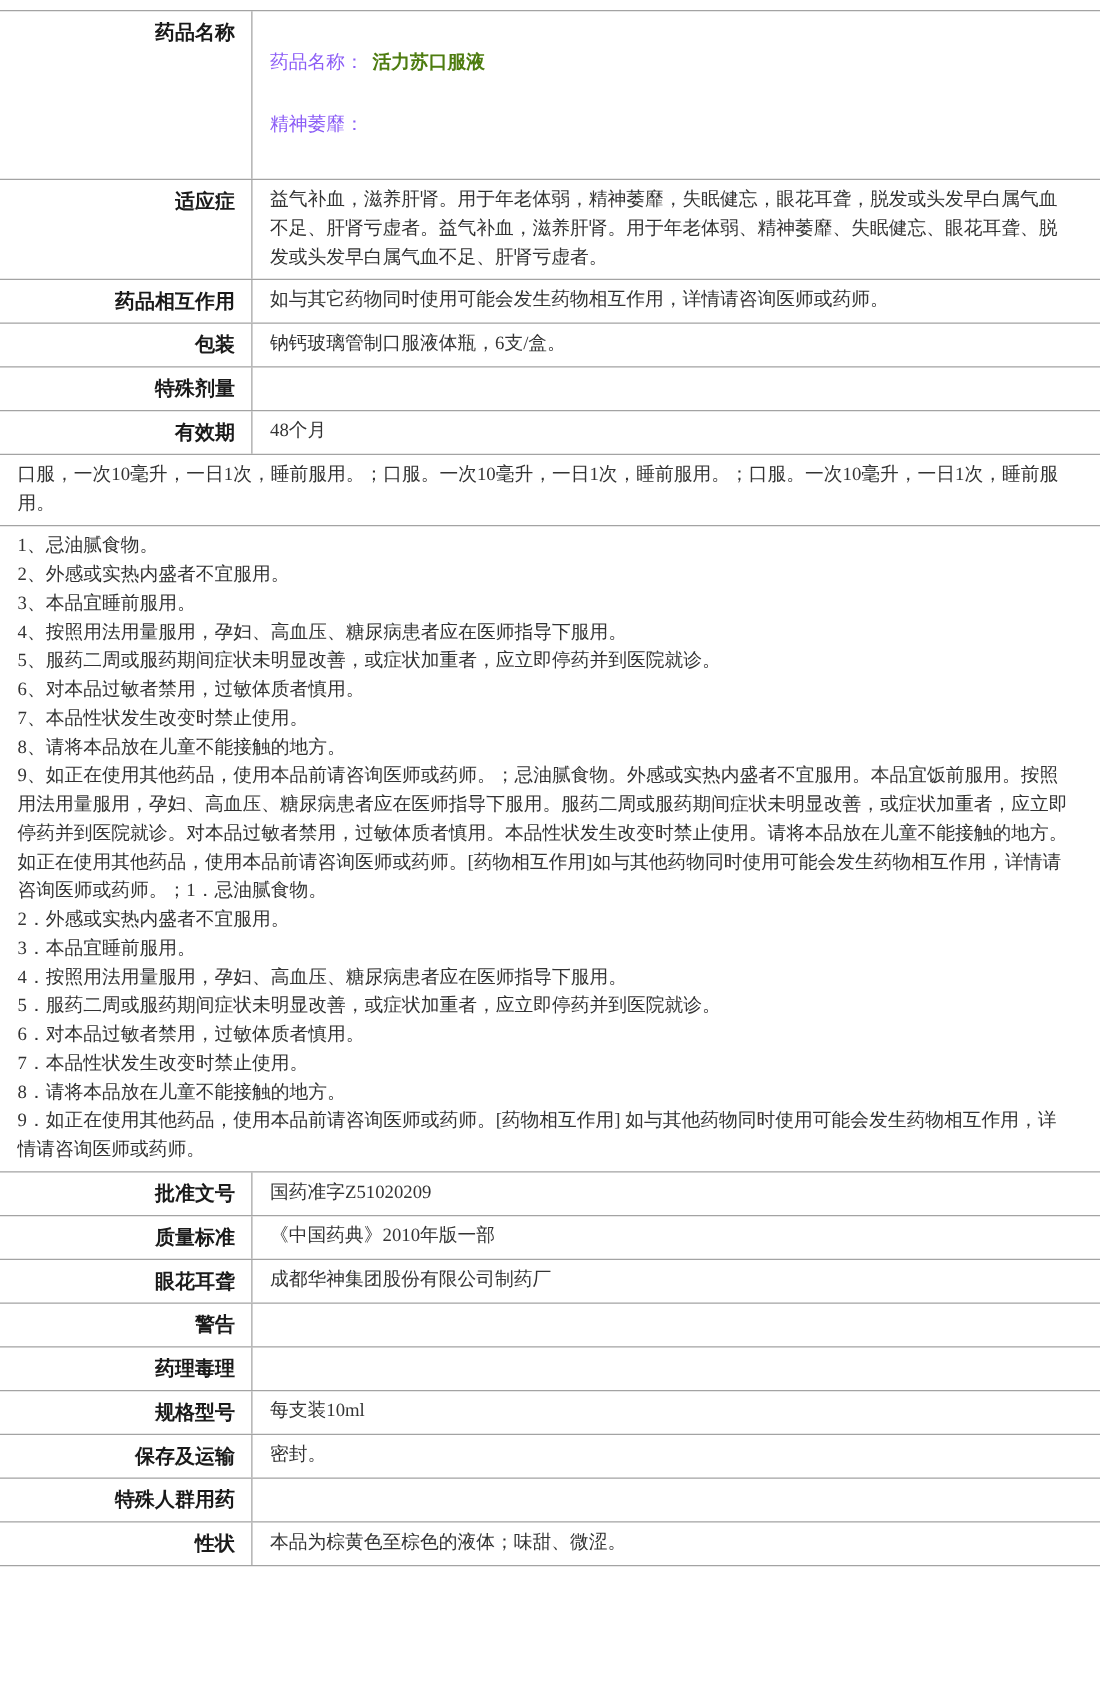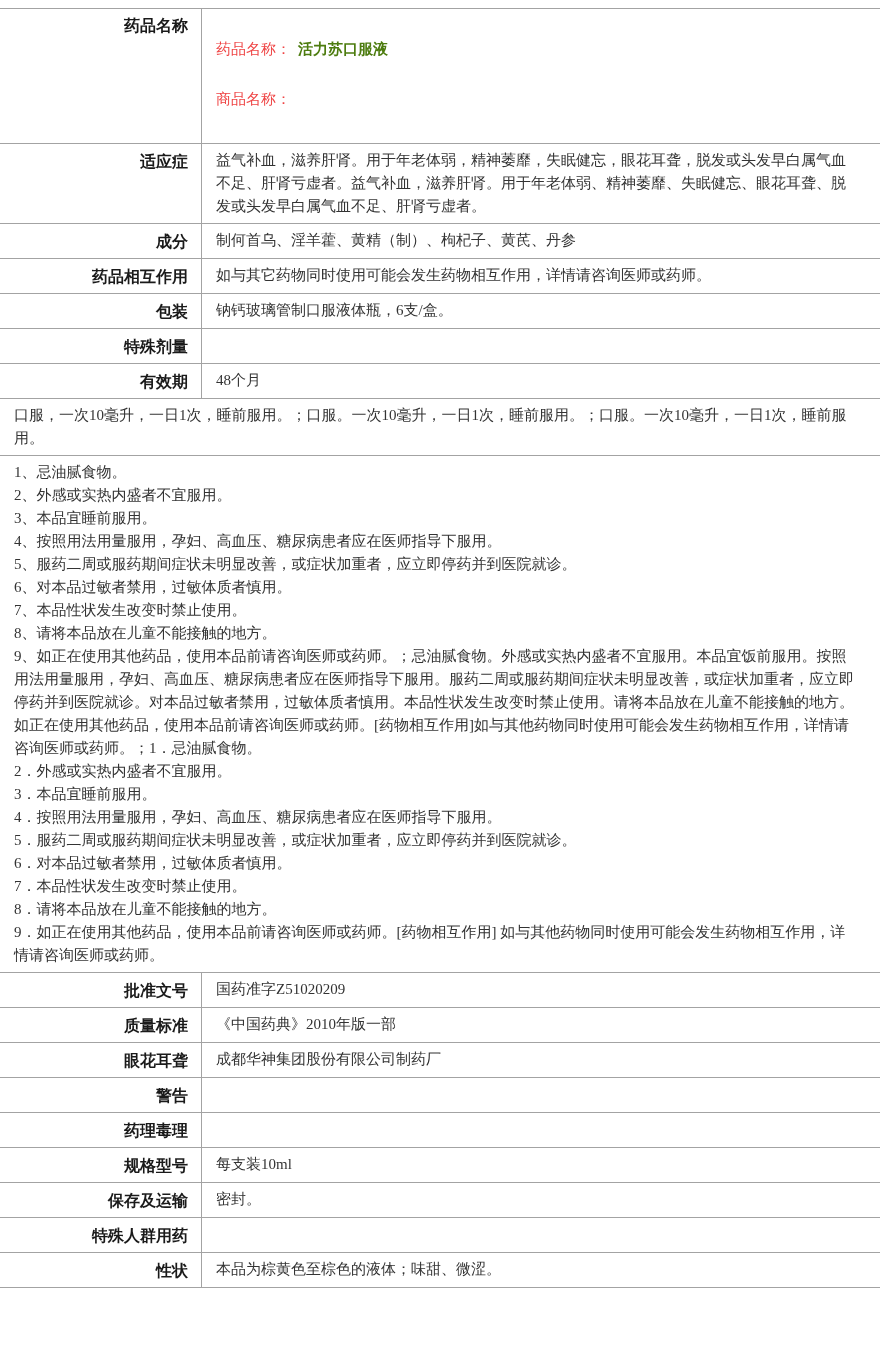--- a/index.html
+++ b/index.html
@@ -39,55 +39,51 @@
   .cell-value {
     flex: 1 1 auto;
     box-sizing: border-box;
     padding: 5px 26px 5px 14px;
     font-size: 15px;
     line-height: 23px;
     color: #333333;
     white-space: pre-line;
     word-break: break-all;
   }
-  .row-name { min-height: 77px; font-family: Liberation Mono, monospace; }
+  .row-name { min-height: 77px; }
   .row-name .cell-value {
     padding-top: 4px;
     line-height: 25px;
   }
   .name-line { white-space: normal; }
-  .field-key { color: #ef4444; }
+  .field-key { color: #8b5cf6; }
   .field-val {
     font-weight: bold;
     color: #4d7c0f;
     margin-left: 7px;
   }
 </style>
 </head>
 <body>
 
 <div class="drug-table">
 
   <div class="row row-name">
     <div class="cell-label">药品名称</div>
     <div class="cell-value">
       <div class="name-line"><span class="field-key">药品名称：</span><span class="field-val">活力苏口服液</span></div>
-      <div class="name-line"><span class="field-key">商品名称：</span><span class="field-val"></span></div>
+      <div class="name-line"><span class="field-key">精神萎靡：</span><span class="field-val"></span></div>
     </div>
   </div>
 
   <div class="row">
     <div class="cell-label">适应症</div>
     <div class="cell-value">益气补血，滋养肝肾。用于年老体弱，精神萎靡，失眠健忘，眼花耳聋，脱发或头发早白属气血不足、肝肾亏虚者。益气补血，滋养肝肾。用于年老体弱、精神萎靡、失眠健忘、眼花耳聋、脱发或头发早白属气血不足、肝肾亏虚者。</div>
   </div>
 
-  <div class="row">
-    <div class="cell-label">成分</div>
-    <div class="cell-value">制何首乌、淫羊藿、黄精（制）、枸杞子、黄芪、丹参</div>
-  </div>
 
   <div class="row">
     <div class="cell-label">药品相互作用</div>
     <div class="cell-value">如与其它药物同时使用可能会发生药物相互作用，详情请咨询医师或药师。</div>
   </div>
 
   <div class="row">
     <div class="cell-label">包装</div>
     <div class="cell-value">钠钙玻璃管制口服液体瓶，6支/盒。</div>
   </div>

